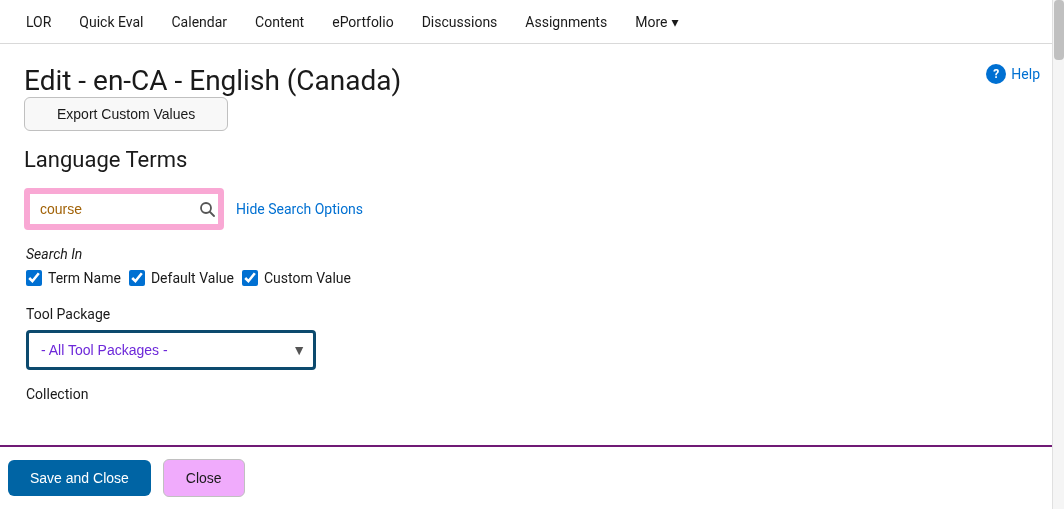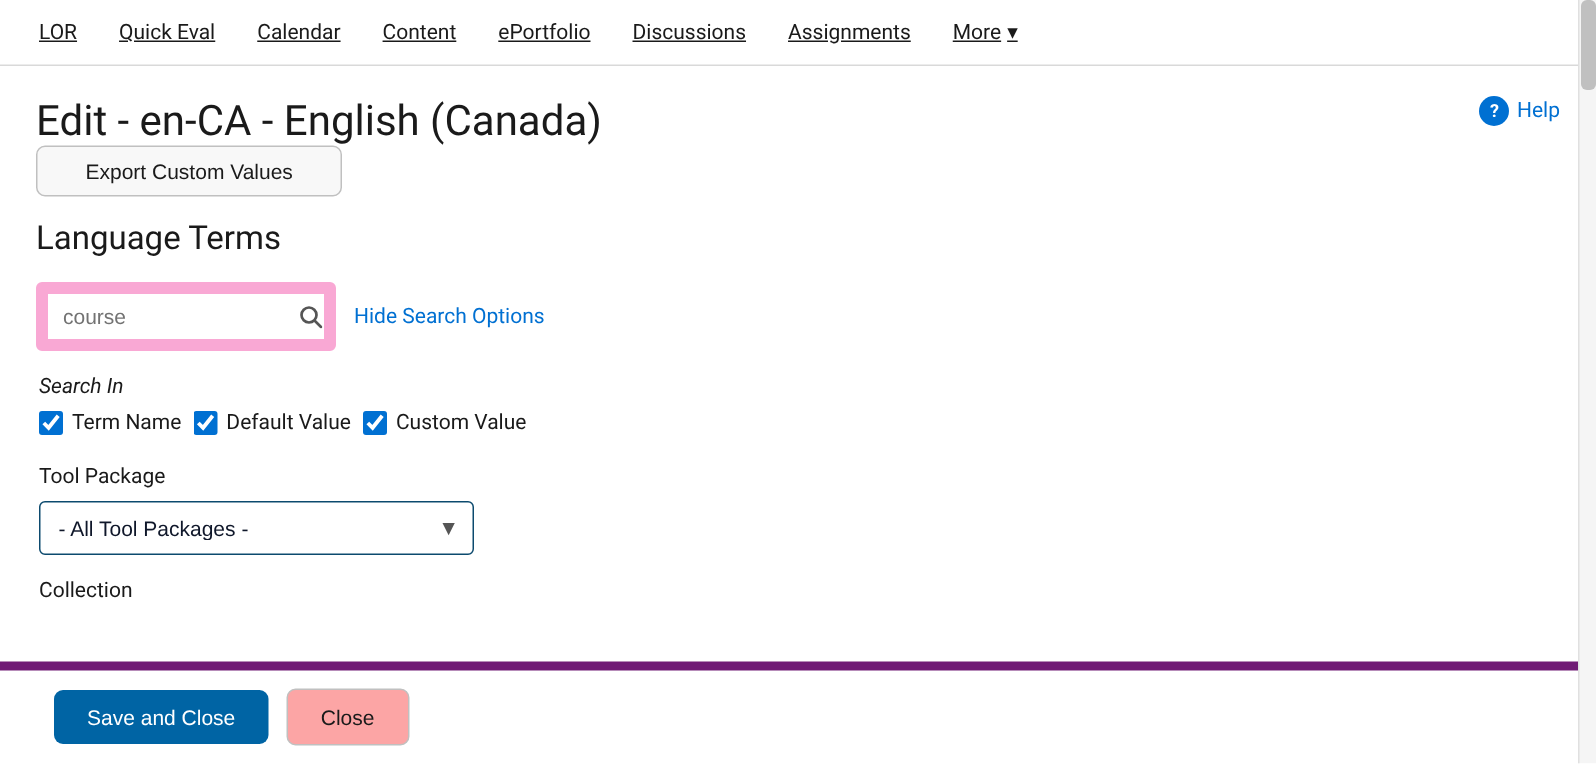--- a/index.html
+++ b/index.html
@@ -27,21 +27,20 @@
     }
     .nav-item {
       padding: 0 14px;
       height: 44px;
       display: flex;
       align-items: center;
       font-size: 14px;
       color: #1a1a1a;
       cursor: pointer;
       white-space: nowrap;
-      text-decoration: underline;
     }
     .nav-more {
       display: flex;
       align-items: center;
       gap: 4px;
     }
 
     
     .scrollbar {
       position: absolute;
@@ -133,25 +132,25 @@
       gap: 12px;
       margin-bottom: 16px;
     }
     .search-input-wrapper {
       position: relative;
       width: 200px;
     }
     .search-input {
       width: 100%;
       padding: 7px 42px 7px 10px;
-      border: 8px solid #f9a8d4;
+      border: 6px solid #f9a8d4;
       border-radius: 4px;
       font-size: 14px;
       outline: none;
-      color: #737373;
+      color: #a16207;
     }
     .search-btn {
       position: absolute;
       right: 4px;
       top: 50%;
       transform: translateY(-50%);
       background: none;
       border: none;
       cursor: pointer;
       display: flex;
@@ -209,27 +208,27 @@
       color: #1a1a1a;
       margin-bottom: 8px;
     }
     .select-wrapper {
       position: relative;
       width: 290px;
     }
     .select-dropdown {
       width: 100%;
       padding: 9px 57px 9px 12px;
-      border: 1px solid #0c4a6e;
+      border: 3px solid #0c4a6e;
       border-radius: 4px;
       font-size: 14px;
       appearance: none;
       background: #fff;
       cursor: pointer;
-      color: #0f172a;
+      color: #6d28d9;
     }
     .chevron-icon {
       position: absolute;
       right: 10px;
       top: 50%;
       transform: translateY(-50%);
       pointer-events: none;
       color: #555;
     }
 
@@ -238,38 +237,38 @@
       font-size: 14px;
       color: #1a1a1a;
       font-weight: normal;
     }
 
     
     .bottom-bar {
       display: flex;
       align-items: center;
       gap: 12px;
-      padding: 12px 36px;
-      border-top: 6px solid #701a75;
+      padding: 12px 8px;
+      border-top: 2px solid #701a75;
       background: #fff;
       flex-shrink: 0;
     }
     .btn-save {
       padding: 10px 22px;
       background: #0064a4;
       color: #fff;
       border: none;
       border-radius: 6px;
       font-size: 14px;
       font-weight: 500;
       cursor: pointer;
     }
     .btn-close {
       padding: 10px 22px;
-      background: #fca5a5;
+      background: #f0abfc;
       color: #1a1a1a;
       border: 1px solid #c0c0c0;
       border-radius: 6px;
       font-size: 14px;
       cursor: pointer;
     }
 
     
     .outer {
       position: relative;

